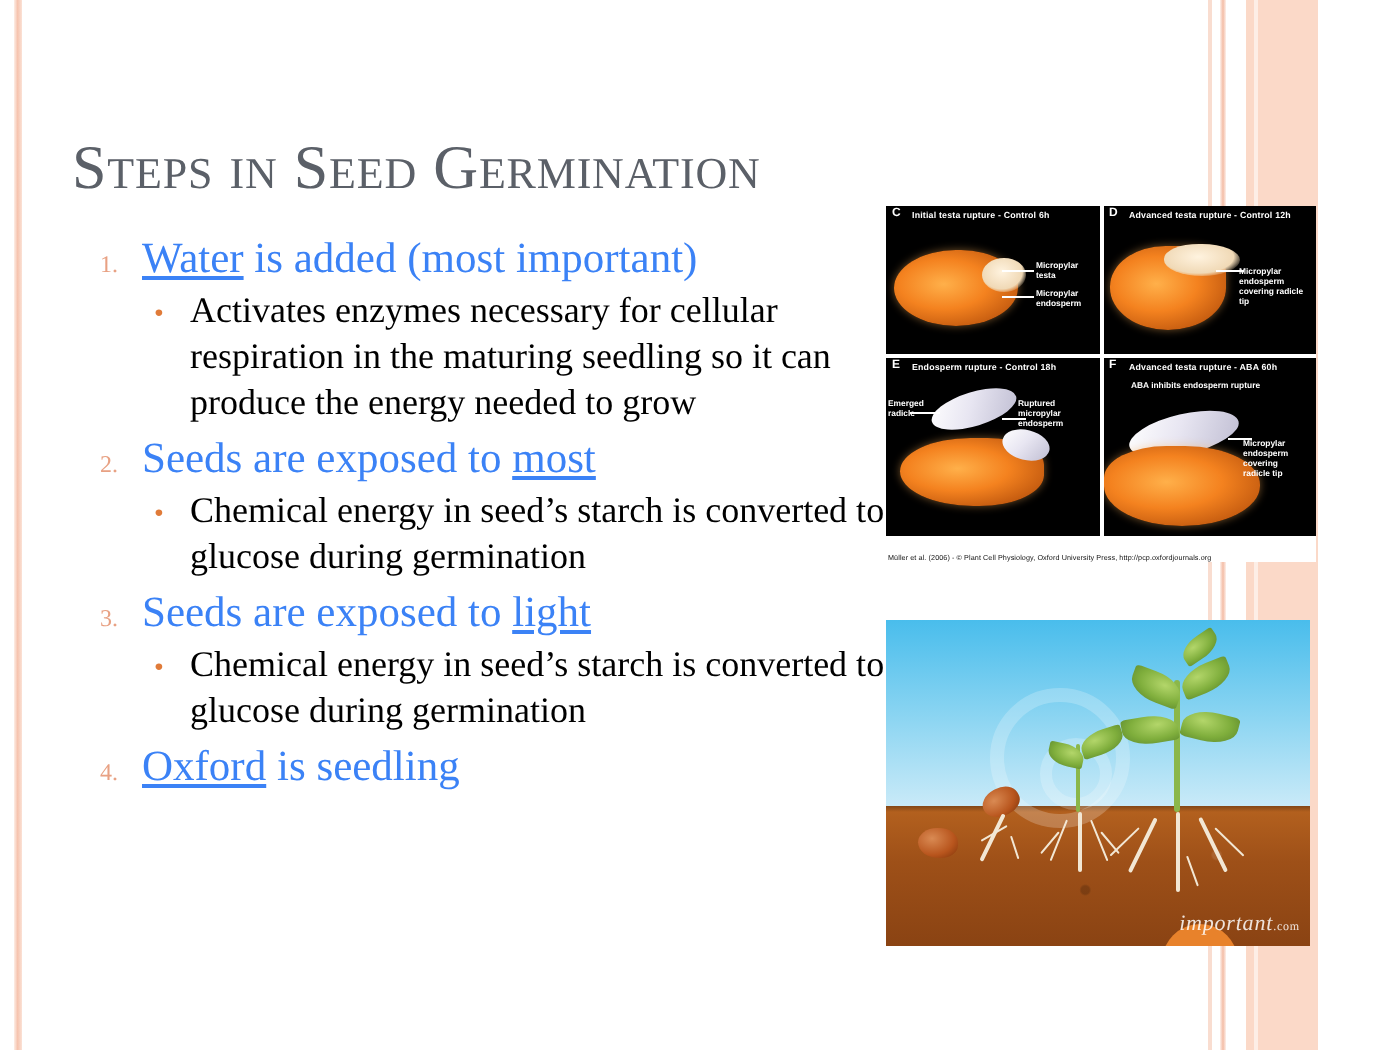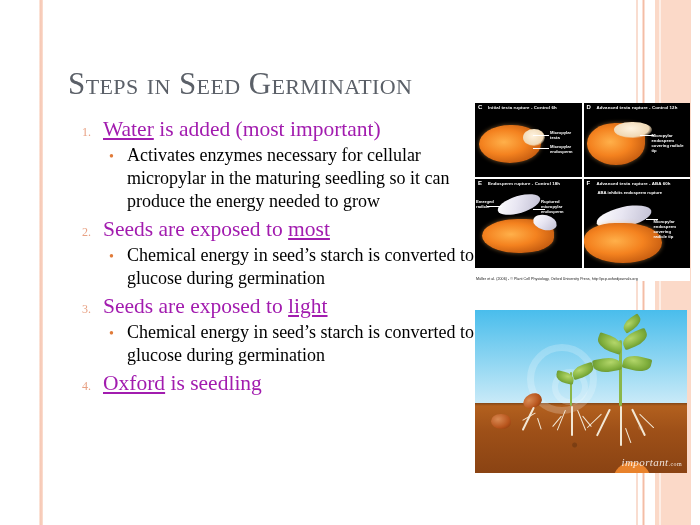--- a/index.html
+++ b/index.html
@@ -9,21 +9,20 @@
     overflow: hidden;
     background: #ffffff;
     font-family: "Liberation Serif", serif;
   }
 
   #slide {
     position: relative;
     width: 659px; height: 525px;
     background: #ffffff;
     overflow: hidden;
-    margin-left: 32px;
   }
 
   
   .edge-left {
     position: absolute; left: 7px; top: 0; width: 4px; height: 525px;
     background: linear-gradient(to right, #fdeee6 0%, #f6c3ae 45%, #fbe2d6 100%);
   }
   .edge-right-band {
     position: absolute; right: 0; top: 0; width: 39px; height: 525px;
     background: #fbd9c8;
@@ -73,21 +72,21 @@
     text-align: right;
     color: #e8a183;
     font-size: 12px;
     font-family: "Liberation Serif", serif;
   }
   .lvl1 .txt {
     flex: 1;
     padding-left: 12px;
     font-size: 21.5px;
     line-height: 27px;
-    color: #a21caf;
+    color: #3b82f6;
     font-family: "Liberation Serif", serif;
   }
   .lvl1 .txt u { text-decoration: underline; text-underline-offset: 2px; }
 
   .lvl2 {
     display: flex;
     align-items: baseline;
     margin: 1px 0 3px 0;
   }
   .lvl2 .dot {
@@ -269,21 +268,21 @@
   <div id="title">Steps in Seed Germination</div>
 
   <div id="body">
 
     <div class="lvl1">
       <span class="num">1.</span>
       <span class="txt"><u>Water</u><span> is added (most important)</span></span>
     </div>
     <div class="lvl2">
       <span class="dot">•</span>
-      <span class="txt">Activates enzymes necessary for cellular micropylar in the maturing seedling so it can produce the energy needed to grow</span>
+      <span class="txt">Activates enzymes necessary for cellular respiration in the maturing seedling so it can produce the energy needed to grow</span>
     </div>
 
     <div class="lvl1">
       <span class="num">2.</span>
       <span class="txt"><span>Seeds are exposed to </span><u>most</u></span>
     </div>
     <div class="lvl2">
       <span class="dot">•</span>
       <span class="txt">Chemical energy in seed’s starch is converted to glucose during germination</span>
     </div>

